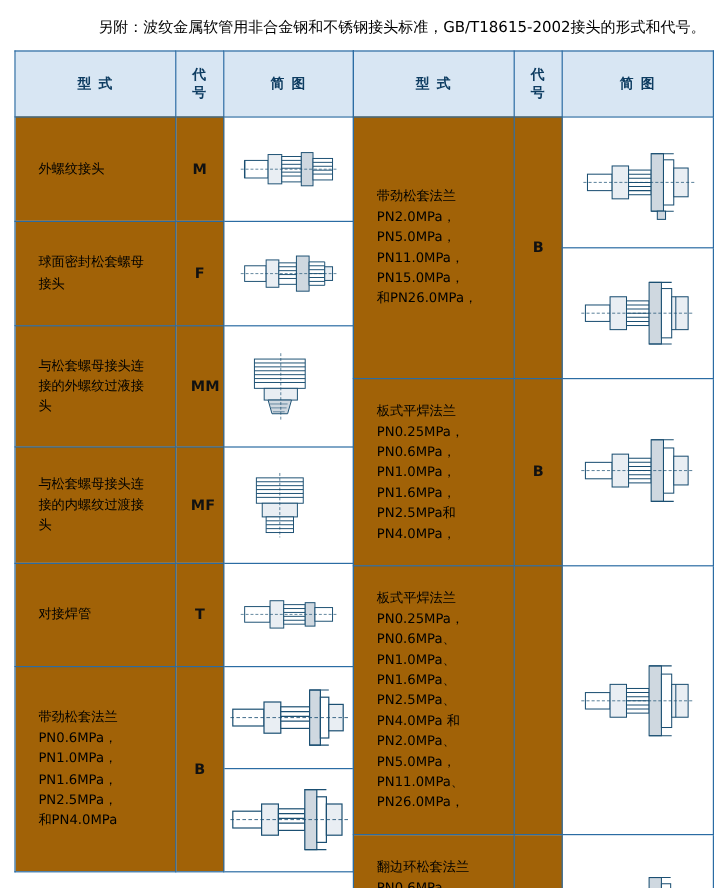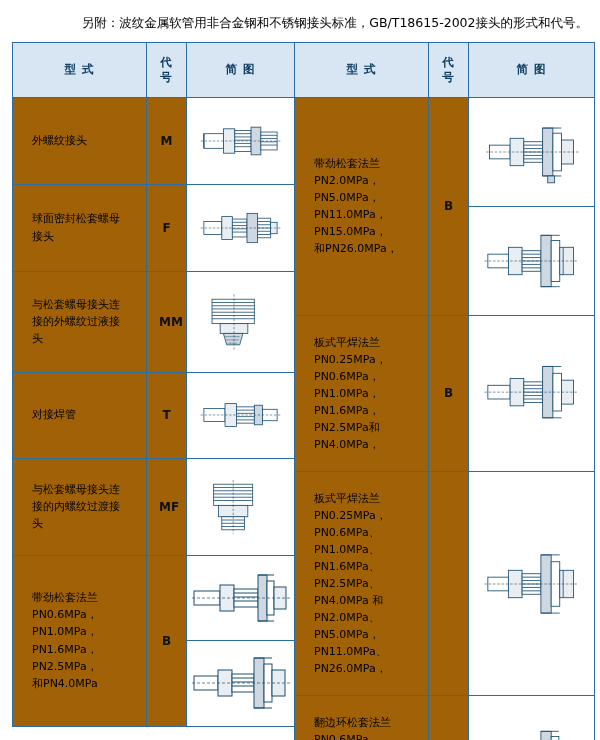--- a/index.html
+++ b/index.html
@@ -127,54 +127,54 @@
               <path class="ln" d="M16 14h52M16 18h52M16 22h52M16 26h52M16 30h52M16 34h52"></path>
               <rect class="fg" x="26" y="40" width="34" height="12"></rect>
               <path class="fd" d="M30 52h24l-4 14H34z"></path>
               <path class="hatch" d="M32 56l18 0M33 60l16 0M35 64l12 0"></path>
               <path class="dash" d="M43 4v68"></path>
             </svg>
           </div>
         </td>
       </tr>
 
+      <tr style="height:92px;">
+        <td class="hl">
+          <div class="celltext">与松套螺母接头连接的内螺纹过渡接头</div>
+        </td>
+        <td class="hl code">MF</td>
+        <td class="figcell">
+          <div class="figwrap">
+            <svg width="102" height="72" viewBox="0 0 102 72">
+              <rect class="fl" x="18" y="8" width="48" height="26"></rect>
+              <path class="ln" d="M18 12h48M18 16h48M18 20h48M18 24h48M18 28h48"></path>
+              <rect class="fg" x="24" y="34" width="36" height="14"></rect>
+              <rect class="fl" x="28" y="48" width="28" height="16"></rect>
+              <path class="ln" d="M28 52h28M28 56h28M28 60h28"></path>
+              <path class="dash" d="M42 3v66"></path>
+            </svg>
+          </div>
+        </td>
+      </tr>
+
       <tr style="height:86px;">
         <td class="wh">
           <div class="celltext">对接焊管</div>
         </td>
         <td class="wh code">T</td>
         <td class="figcell">
           <div class="figwrap">
             <svg width="102" height="60" viewBox="0 0 102 60">
               <rect class="fl" x="6" y="22" width="26" height="16"></rect>
               <rect class="fg" x="32" y="16" width="14" height="28"></rect>
               <rect class="fl" x="46" y="20" width="22" height="20"></rect>
               <path class="ln" d="M46 24h22M46 28h22M46 32h22M46 36h22"></path>
               <rect class="fd" x="68" y="18" width="10" height="24"></rect>
               <rect class="fl" x="78" y="23" width="18" height="14"></rect>
               <path class="dash" d="M2 30h98"></path>
-            </svg>
-          </div>
-        </td>
-      </tr>
-
-      <tr style="height:92px;">
-        <td class="hl">
-          <div class="celltext">与松套螺母接头连接的内螺纹过渡接头</div>
-        </td>
-        <td class="hl code">MF</td>
-        <td class="figcell">
-          <div class="figwrap">
-            <svg width="102" height="72" viewBox="0 0 102 72">
-              <rect class="fl" x="18" y="8" width="48" height="26"></rect>
-              <path class="ln" d="M18 12h48M18 16h48M18 20h48M18 24h48M18 28h48"></path>
-              <rect class="fg" x="24" y="34" width="36" height="14"></rect>
-              <rect class="fl" x="28" y="48" width="28" height="16"></rect>
-              <path class="ln" d="M28 52h28M28 56h28M28 60h28"></path>
-              <path class="dash" d="M42 3v66"></path>
             </svg>
           </div>
         </td>
       </tr>
 
       <tr style="height:170px;">
         <td class="hl">
           <div class="celltext" style="white-space:pre-line;">带劲松套法兰
 PN0.6MPa，PN1.0MPa，
 PN1.6MPa，PN2.5MPa，

